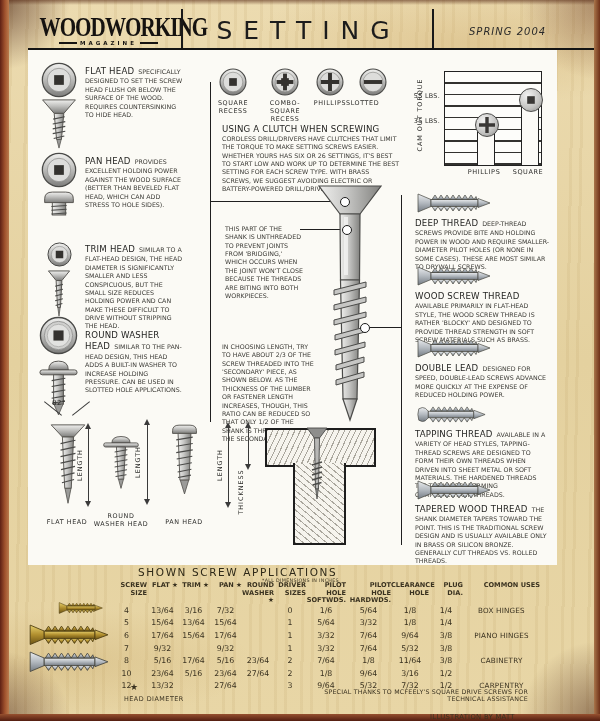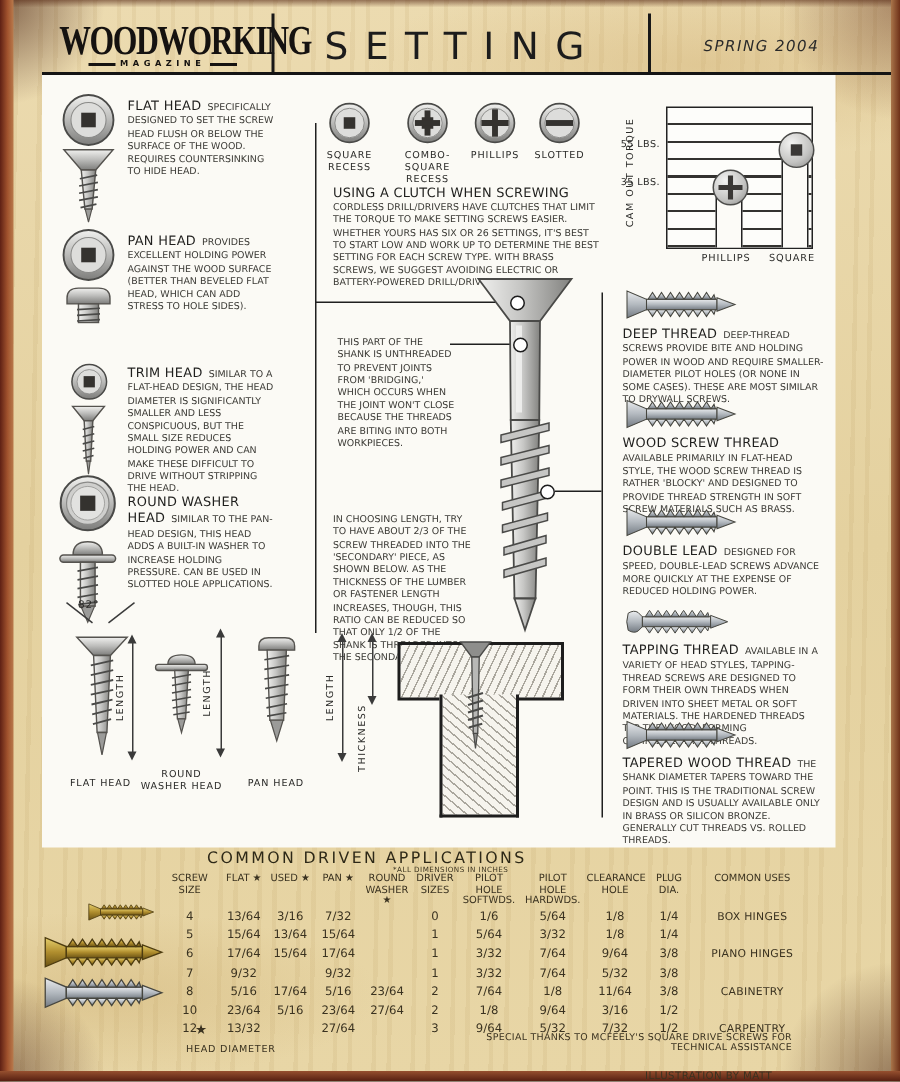--- a/index.html
+++ b/index.html
@@ -62,21 +62,21 @@
   .bhead{position:absolute;top:-11px;left:50%;margin-left:-11px;width:22px;height:22px;border-radius:50%;
     background:radial-gradient(circle at 35% 30%, #f3f3f2, #c3c3c1 60%, #8b8b89);border:1.2px solid #4c4c4a;}
   .ctick{position:absolute;left:2px;width:28px;text-align:right;font-size:6.4px;color:#2c2c2a;letter-spacing:.3px;}
   .cxlab{position:absolute;top:103px;width:60px;text-align:center;font-size:6.5px;letter-spacing:.6px;color:#2c2c2a;}
   .cylab{position:absolute;left:-30px;top:46px;width:80px;text-align:center;}
 
   
   .appt-title{left:138px;top:566px;font-size:10.5px;letter-spacing:1.6px;color:#2d2817;}
   .dimnote{left:262px;top:578px;font-size:4.8px;letter-spacing:.3px;color:#3c3420;}
   #apps-table{position:absolute;left:106px;top:582px;border-collapse:collapse;table-layout:fixed;width:434px;color:#3a3220;}
-  #apps-table th{font-size:6.6px;font-weight:normal;vertical-align:top;text-align:center;white-space:pre-line;line-height:1.15;padding:0;}
+  #apps-table th{font-size:6.6px;font-weight:bold;vertical-align:top;text-align:right;white-space:pre-line;line-height:1.15;padding:0;}
   #apps-table td{font-size:7.8px;text-align:center;height:10.6px;line-height:10.6px;white-space:nowrap;overflow:hidden;}
   #apps-table td:last-child{font-size:7.2px;letter-spacing:.2px;}
   .foot-star{left:130px;top:682px;font-size:9px;color:#3a3220;}
   .foot-note{left:124px;top:695px;font-size:6.4px;letter-spacing:.5px;color:#3a3220;}
   .thanks{left:294px;top:688px;width:234px;text-align:right;font-size:6.3px;letter-spacing:.2px;color:#3a3220;}
   .credit{left:430px;top:713px;width:98px;text-align:left;font-size:6.8px;letter-spacing:.3px;color:#3a3220;}
 
   svg.steel{fill:url(#gs);stroke:#46463f;stroke-width:.7;}
 </style>
 </head>
@@ -224,21 +224,21 @@
     <svg class="abs" viewBox="0 0 40 40" width="28" height="28" style="left:331px;top:18px">
       <circle cx="20" cy="20" r="18.5" fill="url(#gv)" stroke="#4a4a48" stroke-width="1.6"></circle>
       <circle cx="20" cy="20" r="14" fill="#dddddb" stroke="#8a8a88" stroke-width=".9"></circle>
       <rect x="7" y="17.2" width="26" height="5.6" fill="#34322f"></rect>
     </svg>
     <div class="abs smlabel prelines" style="left:178px;top:49px;width:54px;text-align:center;">SQUARE
 RECESS</div>
     <div class="abs smlabel prelines" style="left:228px;top:49px;width:58px;text-align:center;">COMBO-SQUARE
 RECESS</div>
     <div class="abs smlabel prelines" style="left:275px;top:49px;width:54px;text-align:center;">PHILLIPS</div>
-    <div class="abs smlabel prelines" style="left:318px;top:49px;width:54px;text-align:center;">SLOTTED</div>
+    <div class="abs smlabel prelines" style="left:318px;top:49px;width:54px;text-align:left;">SLOTTED</div>
 
     <div class="abs" style="left:194px;top:74px;width:178px;">
       <div class="etitle">USING A CLUTCH WHEN SCREWING</div>
       <p class="copy" style="margin-top:1px;">CORDLESS DRILL/DRIVERS HAVE CLUTCHES THAT LIMIT THE TORQUE TO MAKE SETTING SCREWS EASIER. WHETHER YOURS HAS SIX OR 26 SETTINGS, IT'S BEST TO START LOW AND WORK UP TO DETERMINE THE BEST SETTING FOR EACH SCREW TYPE. WITH BRASS SCREWS, WE SUGGEST AVOIDING ELECTRIC OR BATTERY-POWERED DRILL/DRIVERS ALTOGETHER.</p>
     </div>
 
     <p class="abs copy" style="left:197px;top:175px;width:78px;">THIS PART OF THE SHANK IS UNTHREADED TO PREVENT JOINTS FROM 'BRIDGING,' WHICH OCCURS WHEN THE JOINT WON'T CLOSE BECAUSE THE THREADS ARE BITING INTO BOTH WORKPIECES.</p>
     <p class="abs copy" style="left:194px;top:293px;width:92px;">IN CHOOSING LENGTH, TRY TO HAVE ABOUT 2/3 OF THE SCREW THREADED INTO THE 'SECONDARY' PIECE, AS SHOWN BELOW. AS THE THICKNESS OF THE LUMBER OR FASTENER LENGTH INCREASES, THOUGH, THIS RATIO CAN BE REDUCED SO THAT ONLY 1/2 OF THE SHANK IS THREADED INTO THE SECONDARY PIECE.</p>
 
     <svg class="abs" viewBox="0 0 70 238" width="70" height="238" style="left:287px;top:134px">
@@ -346,21 +346,21 @@
         <use href="#scrGpan"></use>
       </svg>
     <p class="abs copy" style="left:387px;top:379px;width:135px;"><span class="etitle">TAPPING THREAD</span>&nbsp; <span>AVAILABLE IN A VARIETY OF HEAD STYLES, TAPPING-THREAD SCREWS ARE DESIGNED TO FORM THEIR OWN THREADS WHEN DRIVEN INTO SHEET METAL OR SOFT MATERIALS. THE HARDENED THREADS TAP THE WOOD, FORMING COMPLEMENTARY THREADS.</span></p>
 
     <svg class="abs steel" viewBox="0 0 76 20" width="78" height="20" style="left:387px;top:430px">
         <use href="#scrG"></use>
       </svg>
     <p class="abs copy" style="left:387px;top:454px;width:135px;"><span class="etitle">TAPERED WOOD THREAD</span>&nbsp; <span>THE SHANK DIAMETER TAPERS TOWARD THE POINT. THIS IS THE TRADITIONAL SCREW DESIGN AND IS USUALLY AVAILABLE ONLY IN BRASS OR SILICON BRONZE. GENERALLY CUT THREADS VS. ROLLED THREADS.</span></p>
   </div>
 
-  <div class="abs appt-title">COMMON DRIVEN APPLICATIONS</div>
+  <div class="abs appt-title">SHOWN SCREW APPLICATIONS</div>
   <div class="abs dimnote">*ALL DIMENSIONS IN INCHES</div>
 
   <svg class="abs" width="92" height="94" style="left:24px;top:598px">
     <use href="#scrG" transform="translate(34,4) scale(0.6)" fill="url(#gb)" stroke="#4d3c10" stroke-width=".9"></use>
     <use href="#scrG" transform="translate(4,26) scale(1.08)" fill="url(#gb)" stroke="#4d3c10" stroke-width=".8"></use>
     <use href="#scrG" transform="translate(4,53) scale(1.08)" fill="url(#gs)" stroke="#46463f" stroke-width=".8"></use>
   </svg>
 
   <table id="apps-table">
     <colgroup>
@@ -374,21 +374,21 @@
         <col style="width:45px">
       <col style="width:38px">
         <col style="width:34px">
         <col style="width:77px">
     </colgroup>
     <thead>
         <tr>
           <th>SCREW
 SIZE</th>
           <th>FLAT ★</th>
-          <th>USED ★</th>
+          <th>TRIM ★</th>
           <th>PAN ★</th>
           <th>ROUND
 WASHER ★</th>
           <th>DRIVER
 SIZES</th>
           <th>PILOT
 HOLE
 SOFTWDS.</th>
           <th>PILOT
 HOLE

